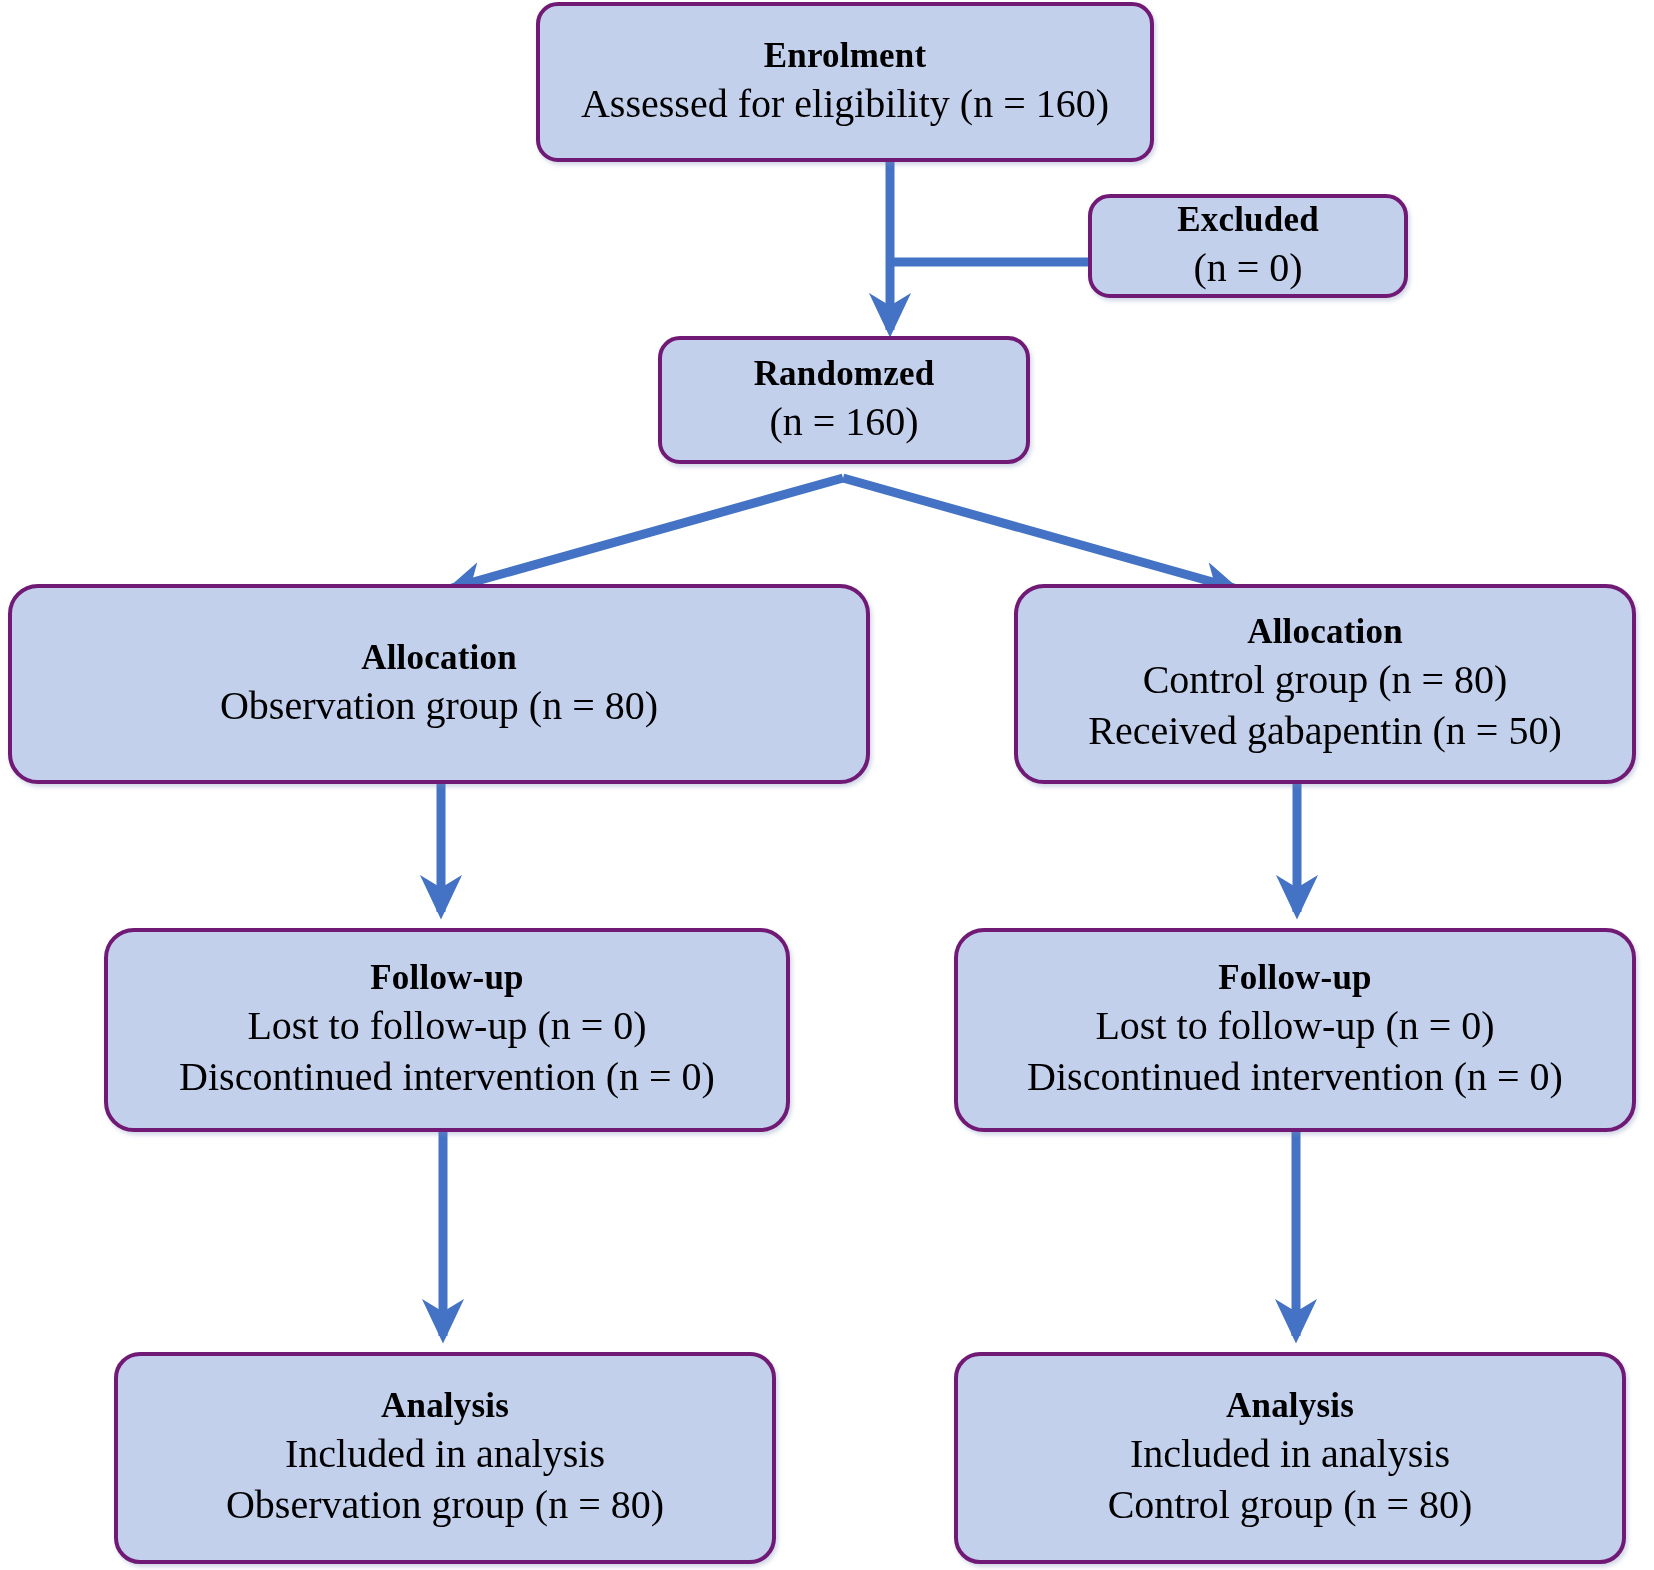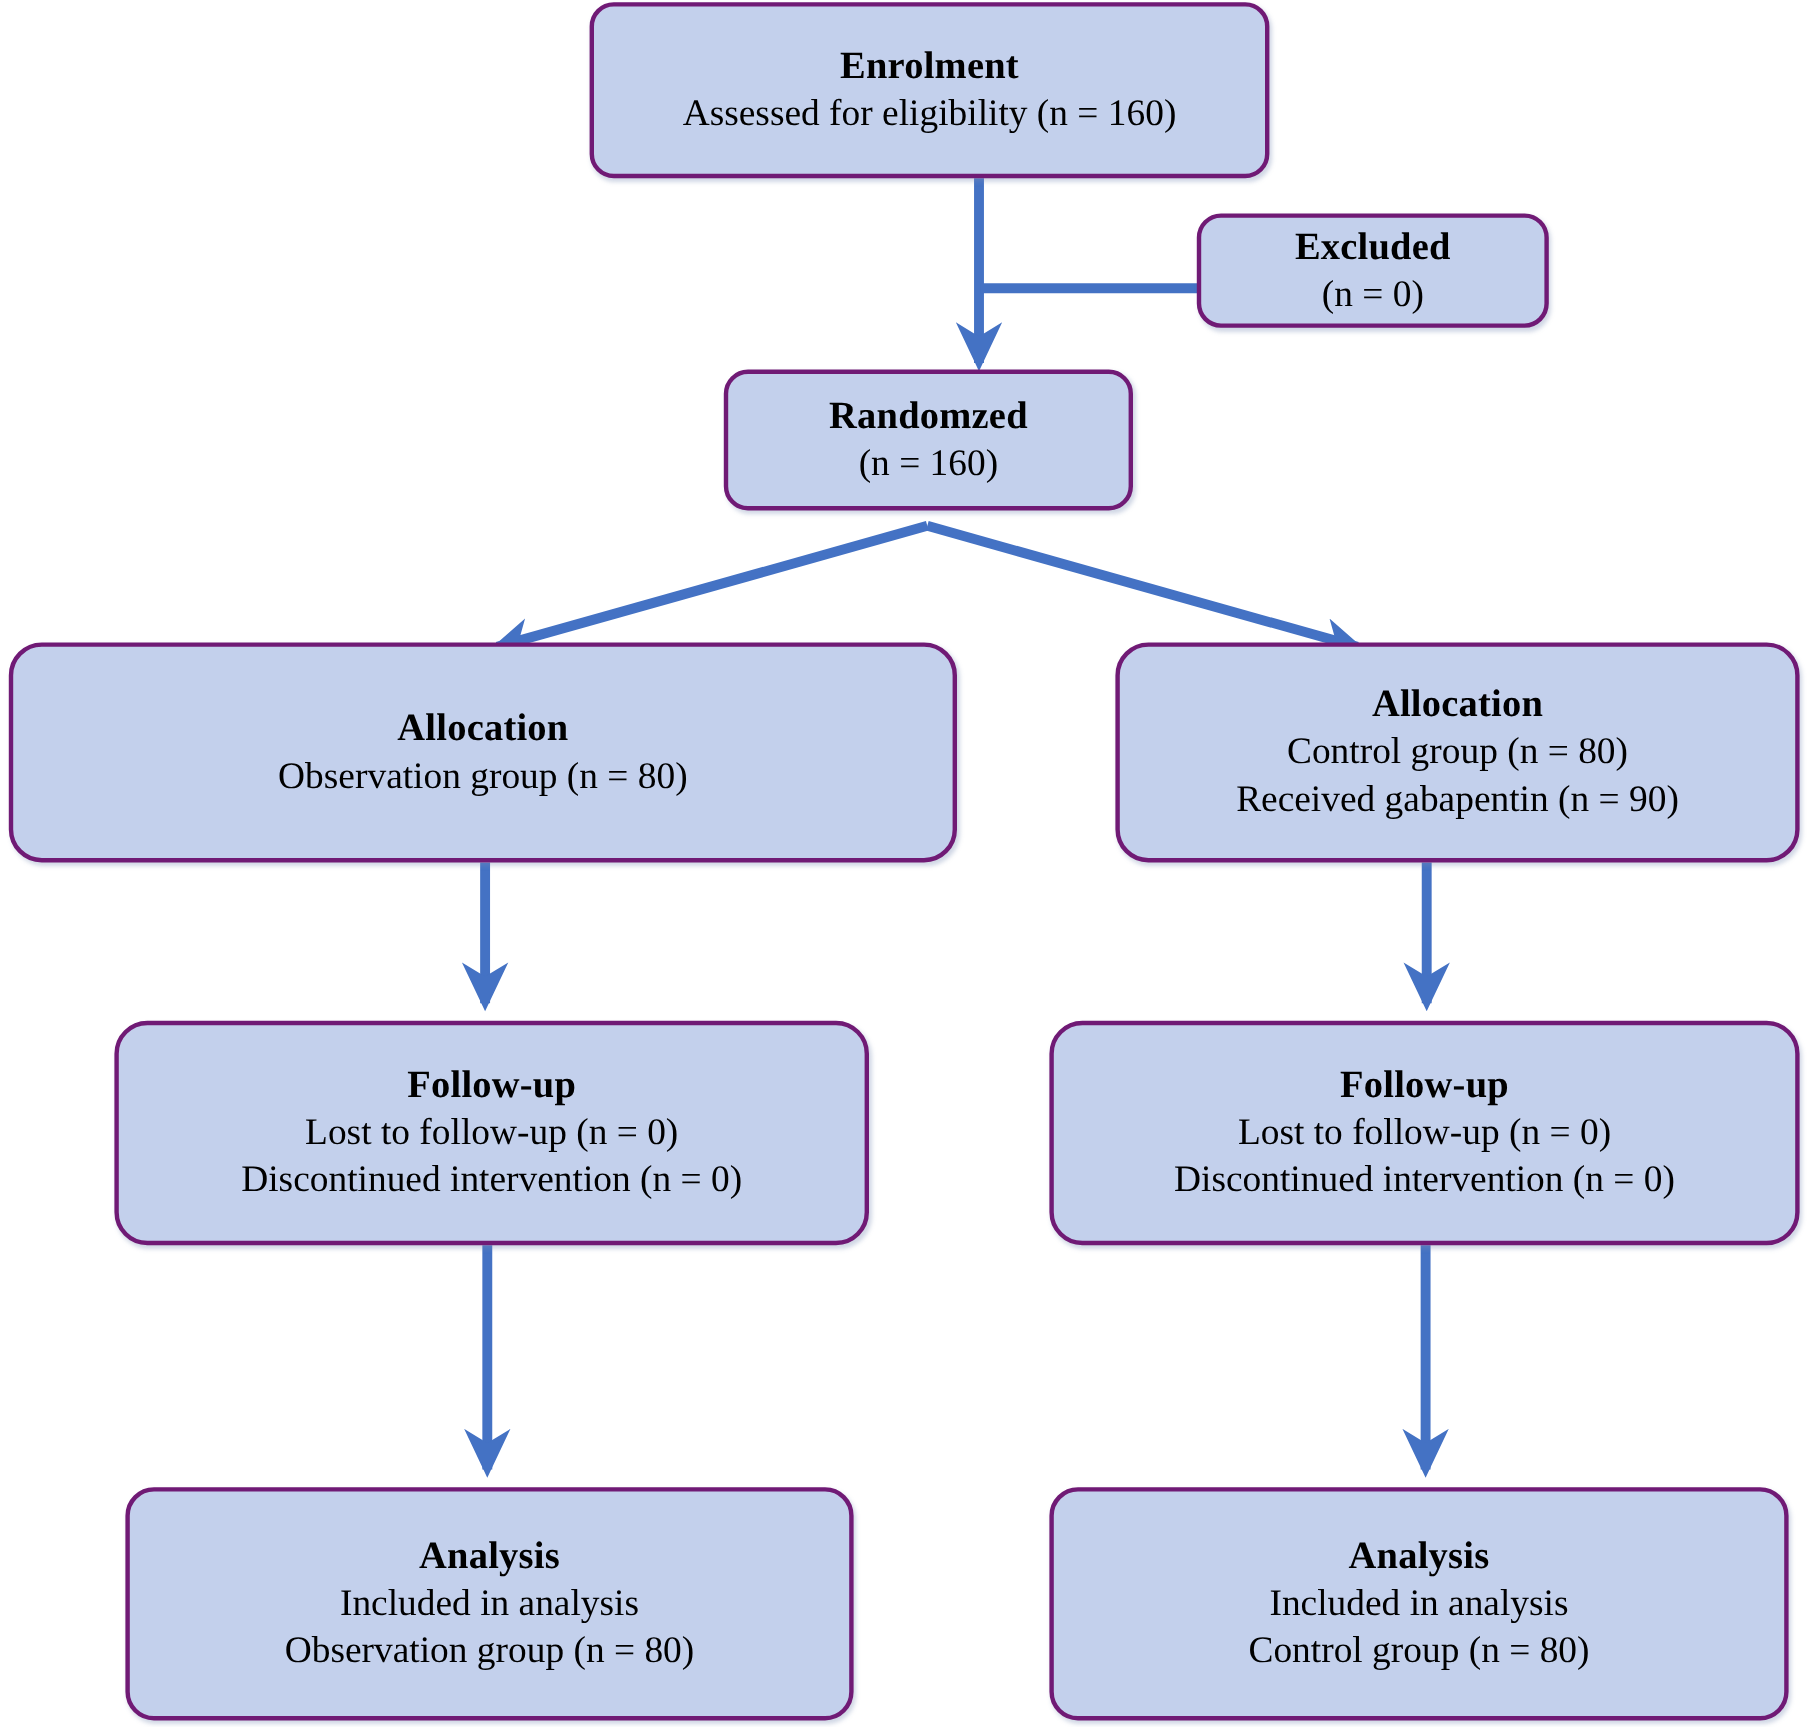--- a/index.html
+++ b/index.html
@@ -40,21 +40,21 @@
     box-shadow: 2px 3px 4px rgba(120,140,180,0.35);
   }
   .node .hdr {
     font-weight: bold;
     font-size: 35px;
     line-height: 1.22;
     letter-spacing: 0.2px;
   }
   .node .line {
     font-weight: normal;
-    font-size: 34px;
+    font-size: 40px;
     line-height: 1.28;
     white-space: nowrap;
   }
   .node .line.bold {
     font-weight: normal;
   }
 
   
   #node-enrolment      { left: 536px;  top: 2px;    width: 618px;  height: 160px; border-radius: 22px; }
   #node-excluded       { left: 1088px; top: 194px;  width: 320px;  height: 104px; border-radius: 22px; }
@@ -114,21 +114,21 @@
   </div>
 
   <div class="node" id="node-alloc-left">
     <div class="hdr">Allocation</div>
     <div class="line">Observation group (n = 80)</div>
   </div>
 
   <div class="node" id="node-alloc-right">
     <div class="hdr">Allocation</div>
     <div class="line">Control group (n = 80)</div>
-    <div class="line">Received gabapentin (n = 90)</div>
+    <div class="line">Received gabapentin (n = 50)</div>
   </div>
 
   <div class="node" id="node-follow-left">
     <div class="hdr">Follow-up</div>
     <div class="line">Lost to follow-up (n = 0)</div>
     <div class="line">Discontinued intervention (n = 0)</div>
   </div>
 
   <div class="node" id="node-follow-right">
     <div class="hdr">Follow-up</div>

